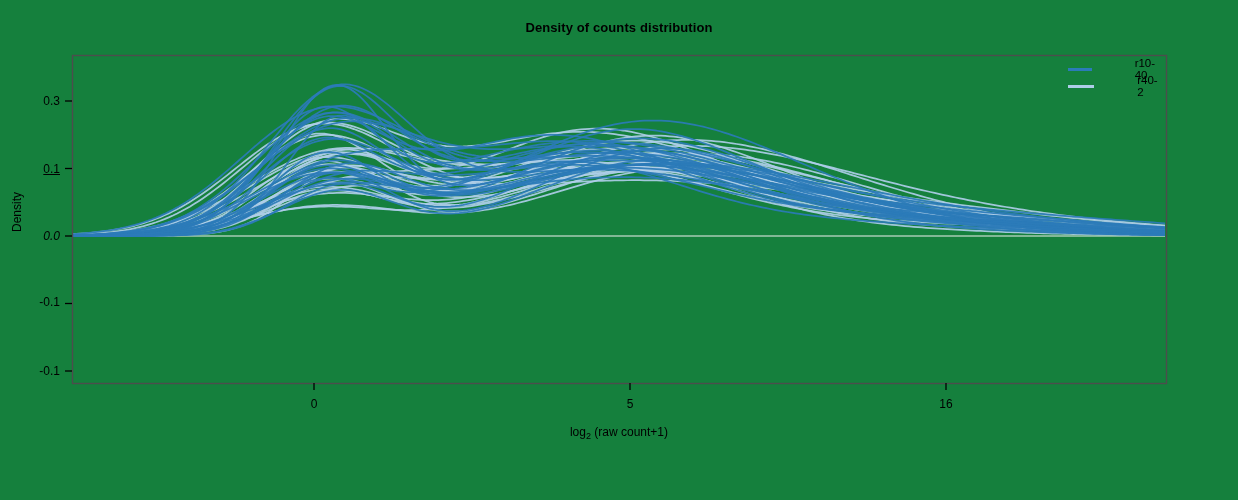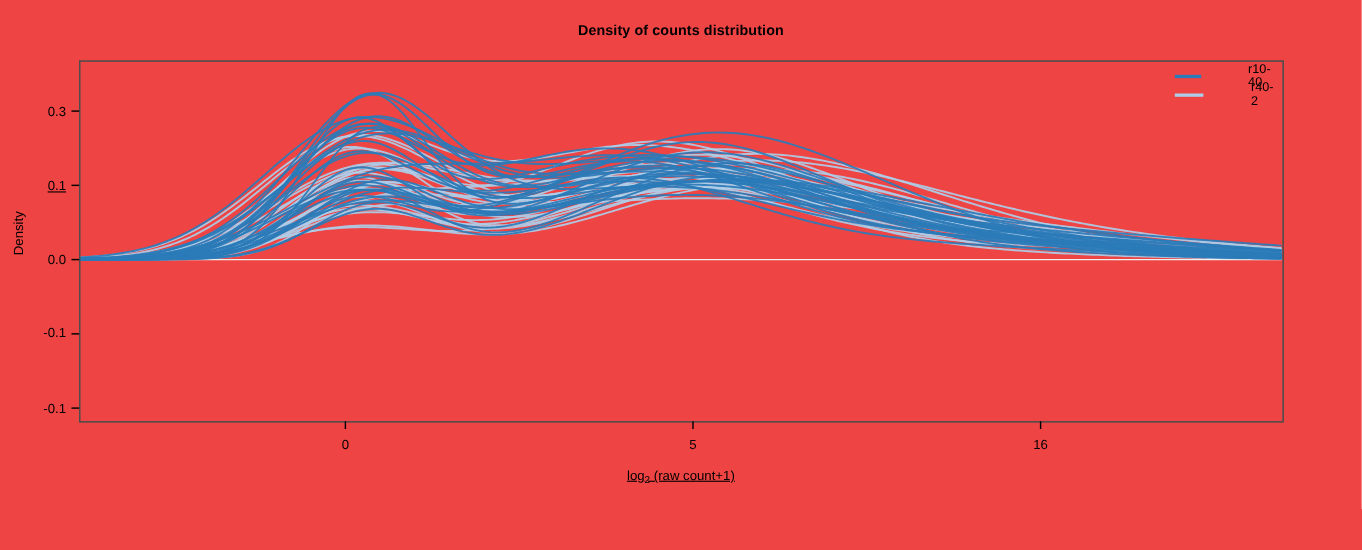--- a/index.html
+++ b/index.html
@@ -11,21 +11,21 @@
     width: 1238px;
     height: 500px;
     font-family: "Liberation Sans", sans-serif;
     color: #000000;
     overflow: hidden;
   }
   #figure {
     position: relative;
     width: 1238px;
     height: 500px;
-    background: #ef4444;
+    background: #15803d;
   }
   #plot-svg {
     position: absolute;
     left: 0;
     top: 0;
     width: 1238px;
     height: 500px;
     display: block;
   }
   .chart-title {
@@ -38,21 +38,20 @@
     font-weight: bold;
     letter-spacing: 0.1px;
   }
   .axis-label-x {
     position: absolute;
     left: 0;
     top: 425px;
     width: 1238px;
     text-align: center;
     font-size: 12px;
-    text-decoration: underline;
   }
   .axis-label-x sub {
     font-size: 9px;
   }
   .axis-label-y {
     position: absolute;
     left: -33px;
     top: 205px;
     width: 100px;
     text-align: center;
@@ -188,21 +187,21 @@
         <line x1="65" x2="72" y1="371" y2="371" stroke="#000000" stroke-width="1.3"></line>
         <line y1="383" y2="390" x1="314" x2="314" stroke="#000000" stroke-width="1.3"></line>
         <line y1="383" y2="390" x1="630" x2="630" stroke="#000000" stroke-width="1.3"></line>
         <line y1="383" y2="390" x1="946" x2="946" stroke="#000000" stroke-width="1.3"></line>
       </g>
   </svg>
 
   <div id="ytick-labels">
       <div class="tick-label tick-label-y" style="left: 12px; width: 48px; top: 101px;">0.3</div>
       <div class="tick-label tick-label-y" style="left: 12px; width: 48px; top: 168.5px; text-decoration: underline;">0.1</div>
-      <div class="tick-label tick-label-y" style="left: 12px; width: 48px; top: 236px;">0.0</div>
+      <div class="tick-label tick-label-y" style="left: 12px; width: 48px; top: 236px; font-style: italic;">0.0</div>
       <div class="tick-label tick-label-y" style="left: 12px; width: 48px; top: 302px;">-0.1</div>
       <div class="tick-label tick-label-y" style="left: 12px; width: 48px; top: 371px;">-0.1</div>
     </div>
   <div id="xtick-labels">
       <div class="tick-label tick-label-x" style="left: 314px; top: 397px;">0</div>
       <div class="tick-label tick-label-x" style="left: 630px; top: 397px;">5</div>
       <div class="tick-label tick-label-x" style="left: 946px; top: 397px;">16</div>
     </div>
 
   <div class="axis-label-y">Density</div>

